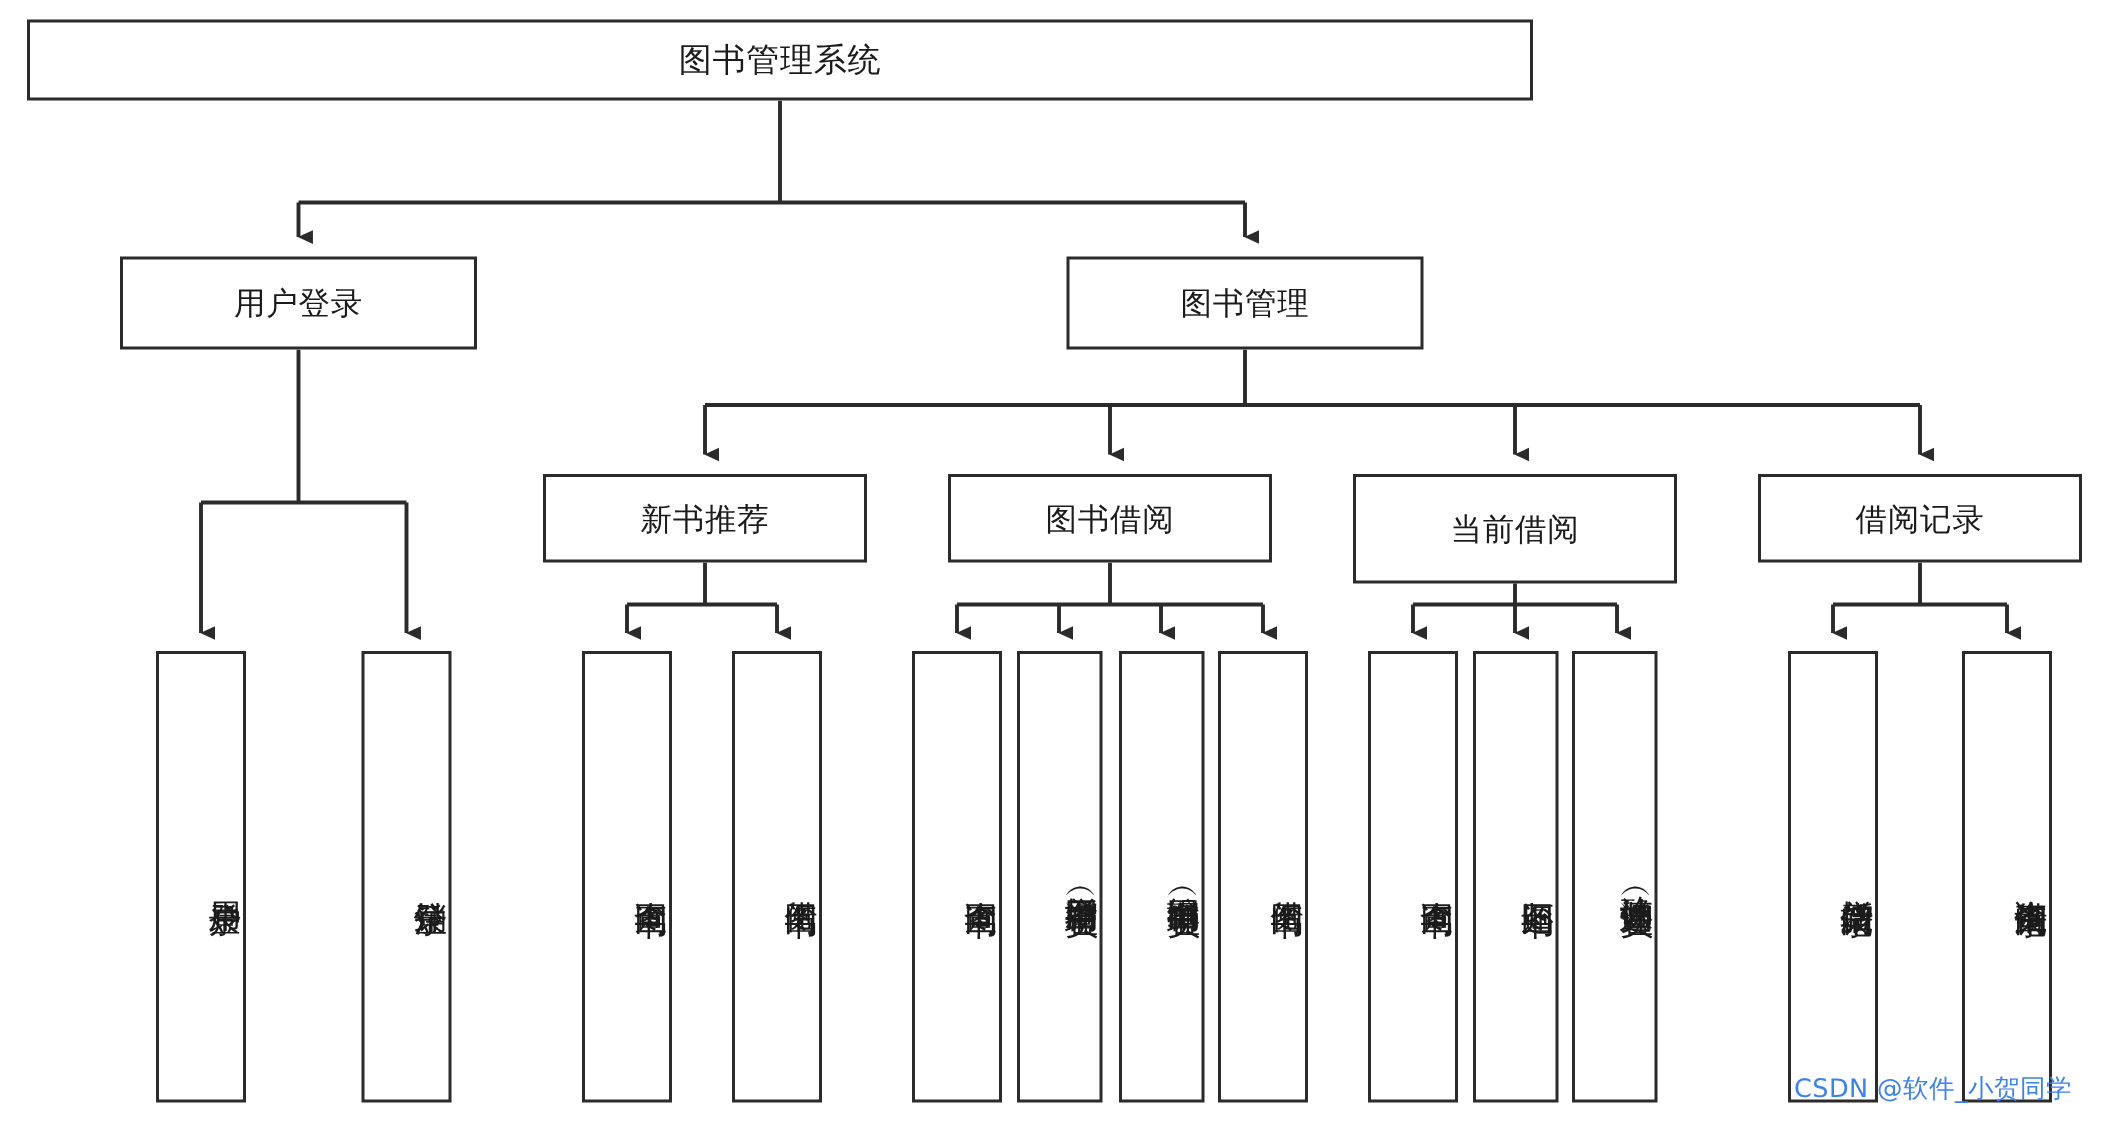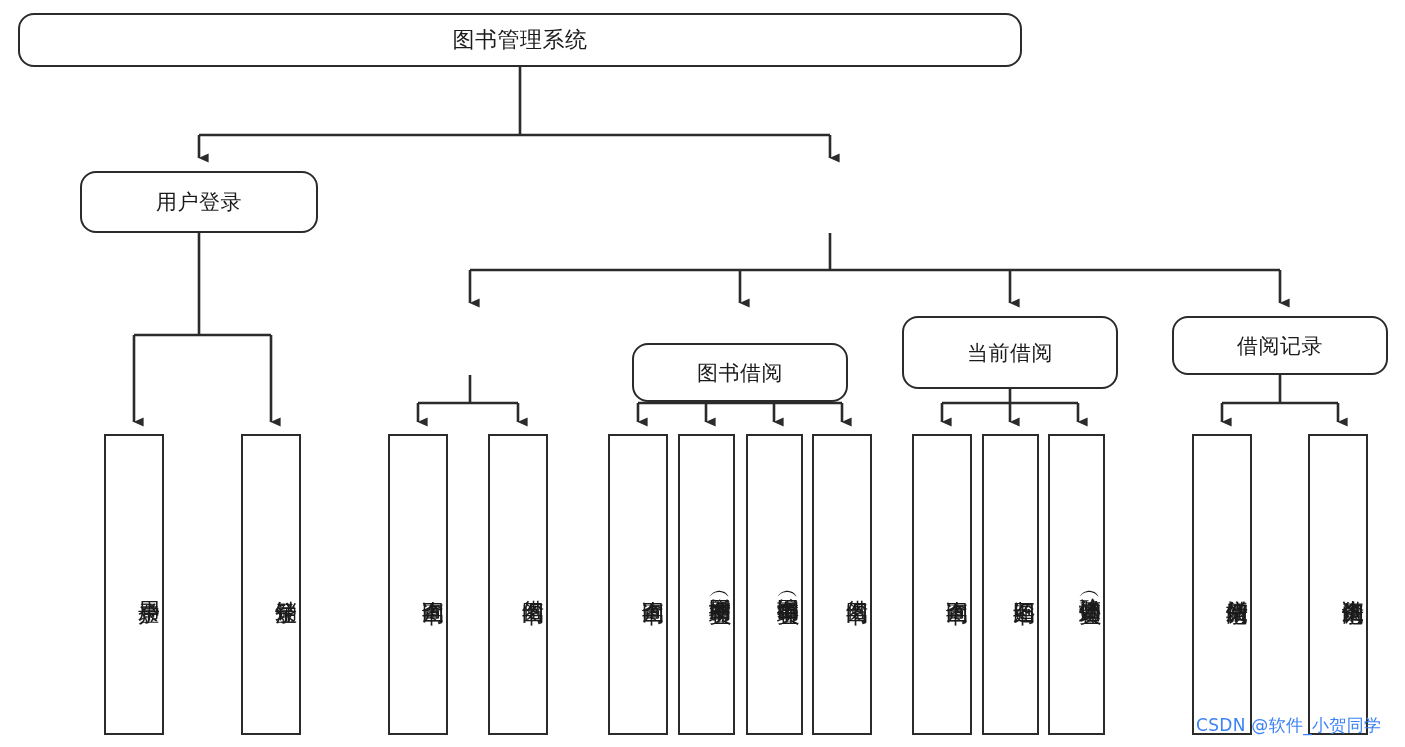--- a/index.html
+++ b/index.html
@@ -31,21 +31,20 @@
     background: #ffffff;
     border: 2px solid #2b2b2b;
     display: flex;
     align-items: center;
     justify-content: center;
     color: #1b1b1b;
   }
   .node.h {
     font-size: 21px;
     letter-spacing: 0.5px;
-    border-radius: 16px;
   }
   .node.root {
     font-size: 22px;
   }
   .node.v {
     writing-mode: vertical-rl;
     text-orientation: upright;
     font-size: 22px;
     line-height: 1.18;
     letter-spacing: 1px;
@@ -124,22 +123,28 @@
     </g>
   </svg>
 
   <div class="node root h" style="left:18px; top:13px; width:1004px; height:54px;">
     <span>图书管理系统</span>
   </div>
 
   <div class="node h" style="left:80px; top:171px; width:238px; height:62px;">
     <span>用户登录</span>
   </div>
+  <div class="node h" style="left:711px; top:171px; width:238px; height:62px;">
+    <span>图书管理</span>
+  </div>
 
-  <div class="node h" style="left:632px; top:316px; width:216px; height:59px;margin-top:27px;">
+  <div class="node h" style="left:362px; top:316px; width:216px; height:59px;">
+    <span>新书推荐</span>
+  </div>
+  <div class="node h" style="left:632px; top:316px; width:216px; height:59px;">
     <span>图书借阅</span>
   </div>
   <div class="node h" style="left:902px; top:316px; width:216px; height:73px;">
     <span>当前借阅</span>
   </div>
   <div class="node h" style="left:1172px; top:316px; width:216px; height:59px;">
     <span>借阅记录</span>
   </div>
 
   <div class="node v" style="left:104px; top:434px; width:60px; height:301px;">

